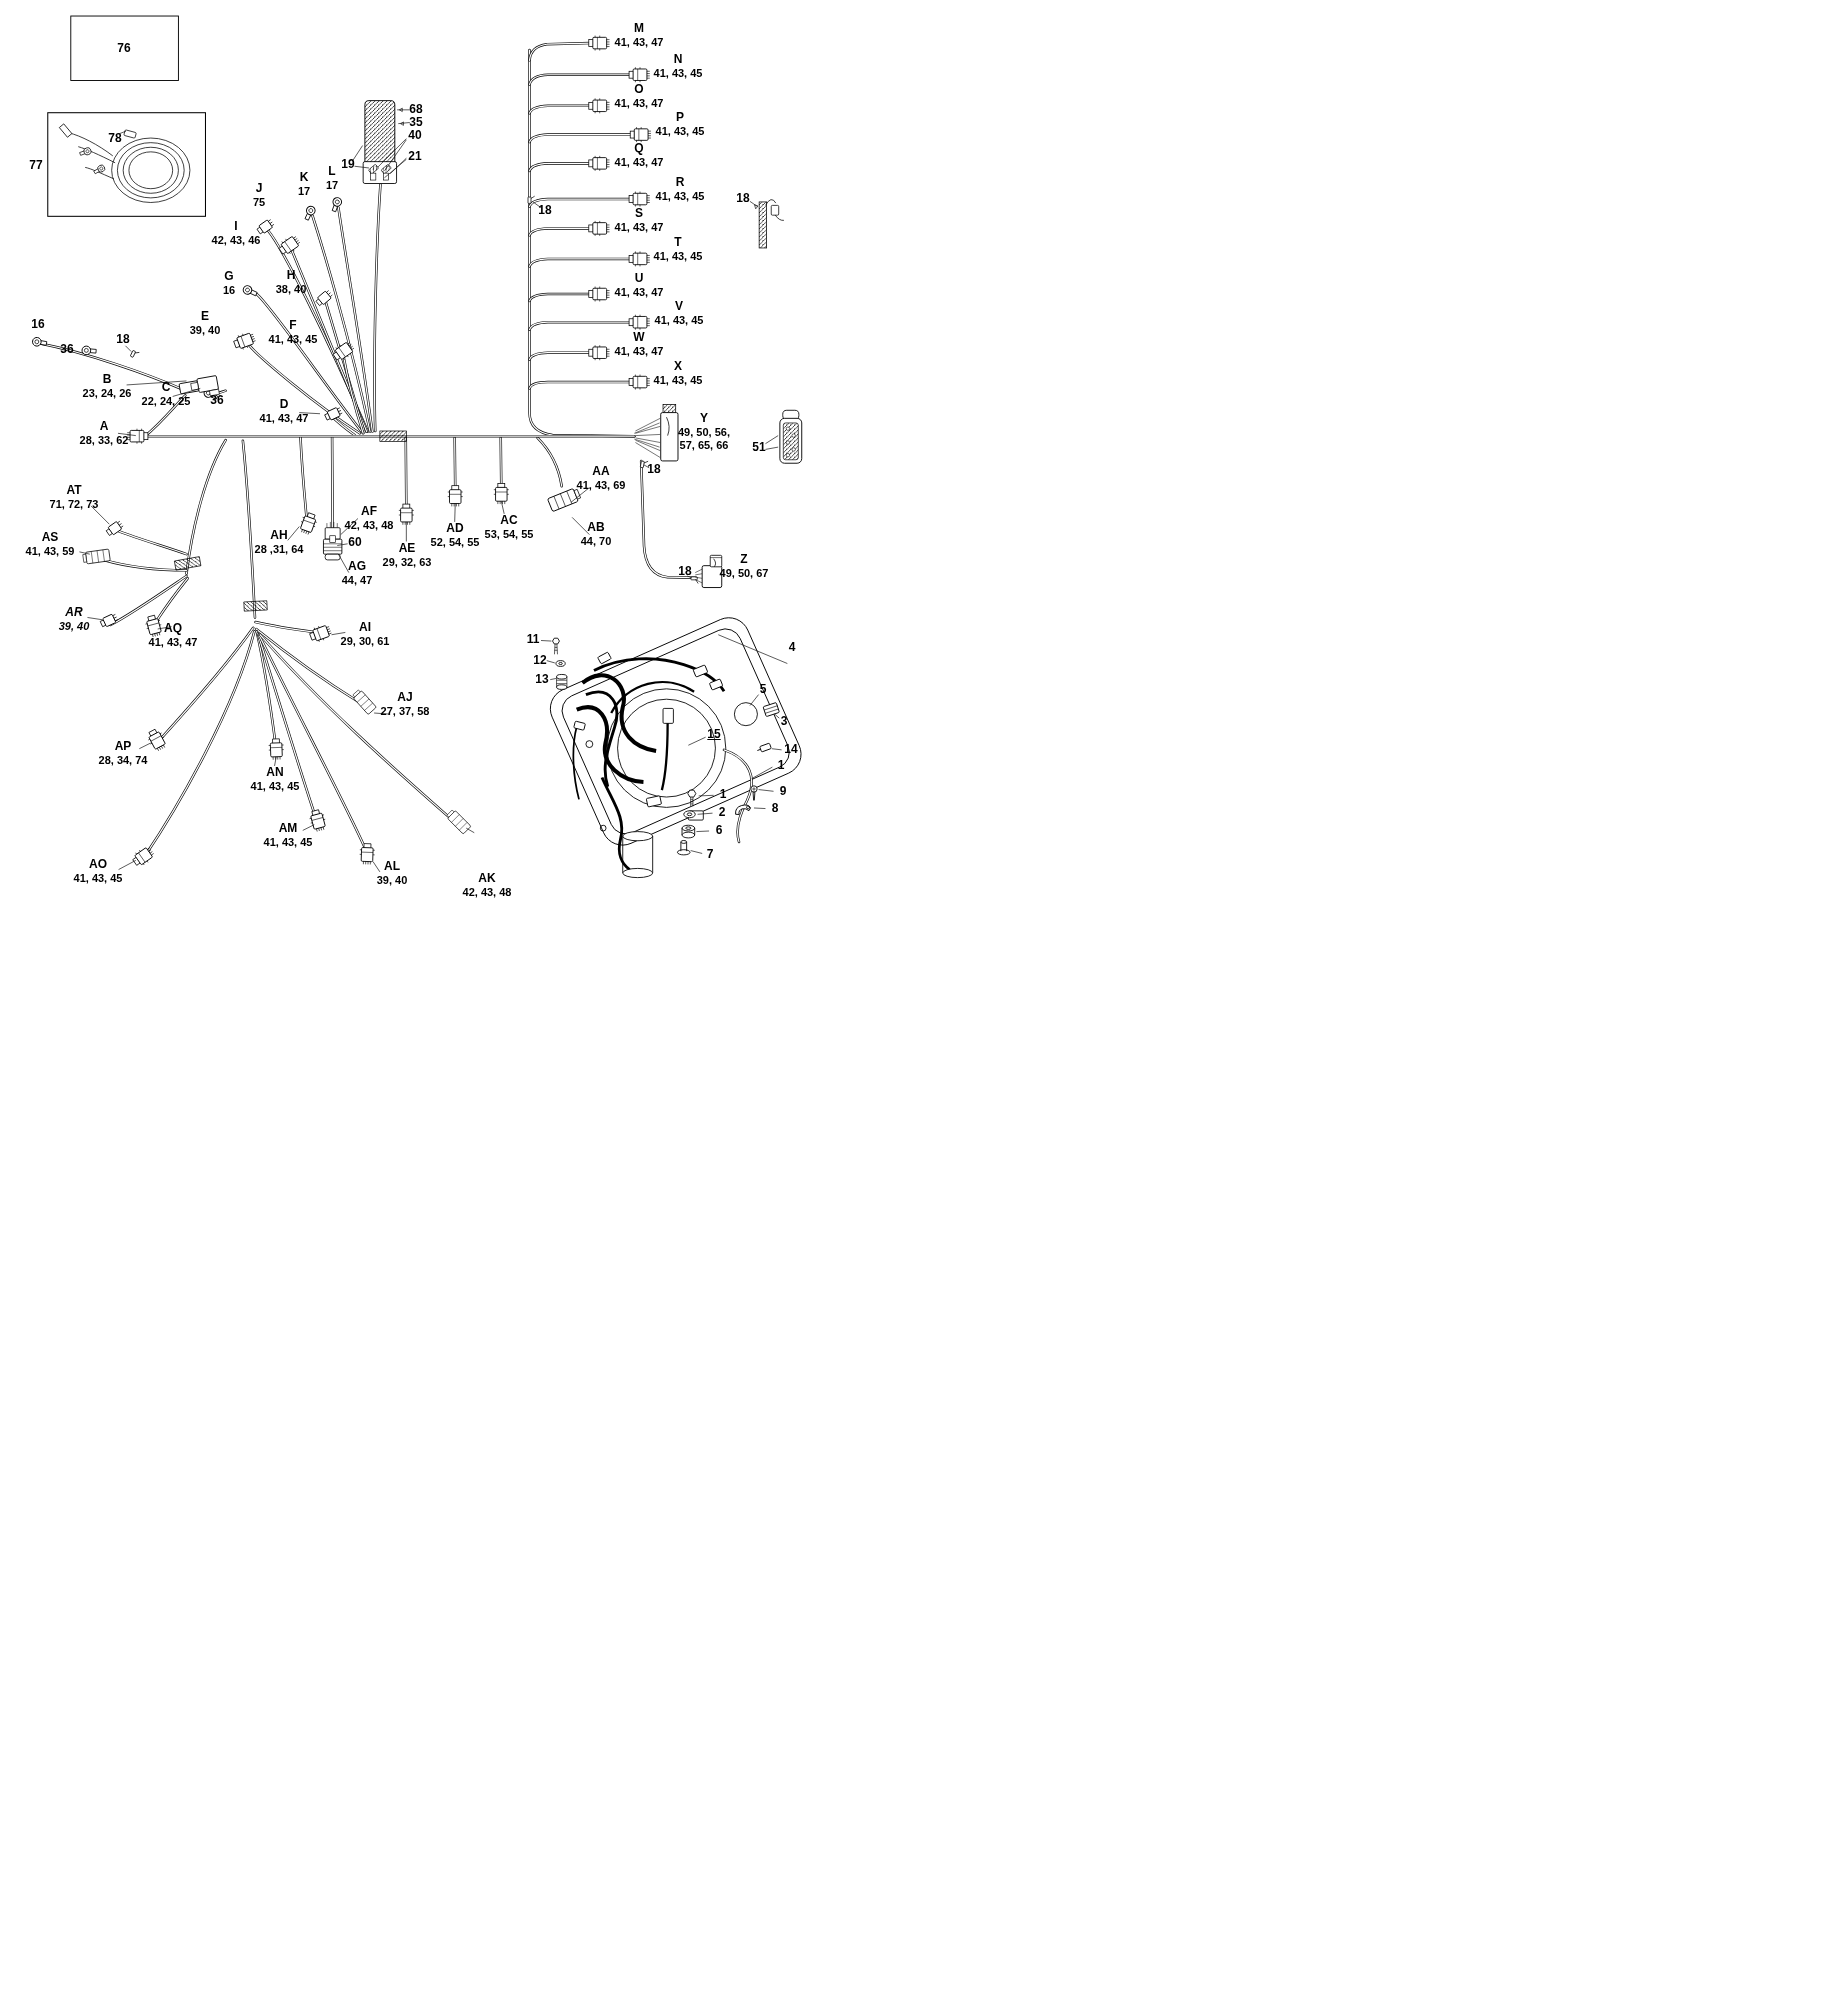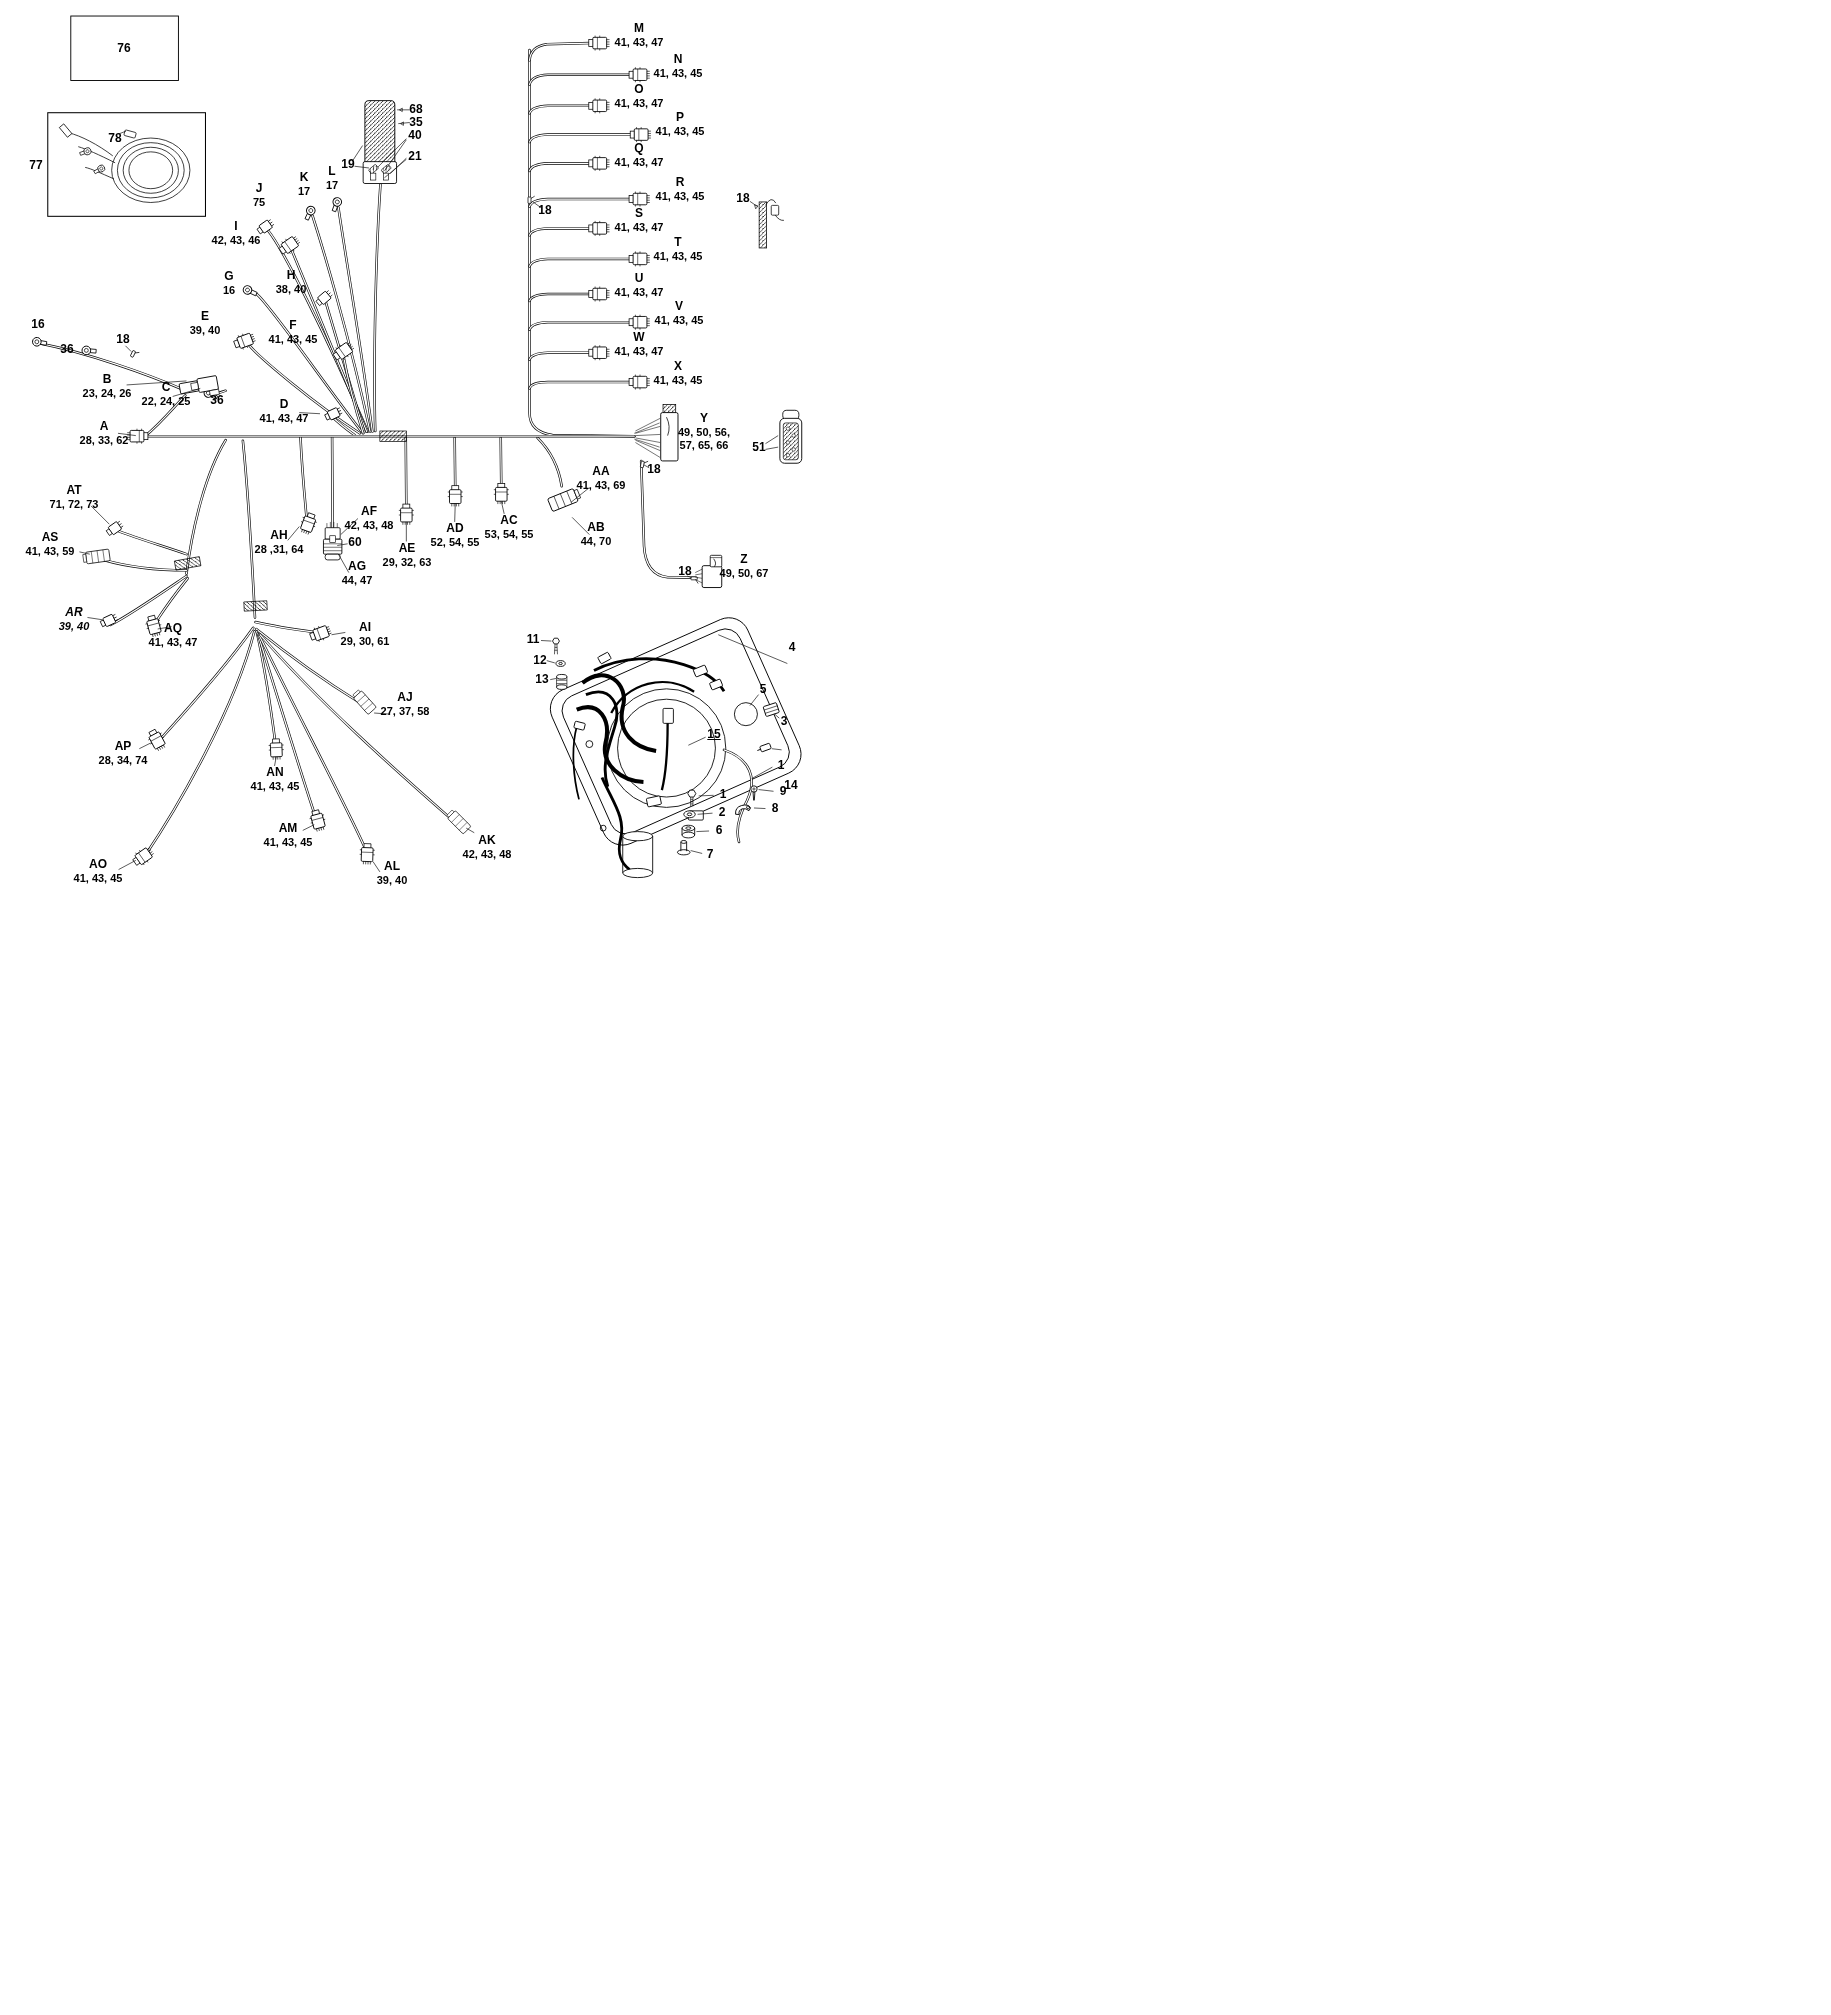--- a/index.html
+++ b/index.html
@@ -616,21 +616,21 @@
         <span class="prt">28 ,31, 64</span>
       </div>
       <div class="callout" style="left: 365px; top: 620px;">
         <span class="ltr">AI</span>
         <span class="prt">29, 30, 61</span>
       </div>
       <div class="callout" style="left: 405px; top: 690px;">
         <span class="ltr">AJ</span>
         <span class="prt">27, 37, 58</span>
       </div>
-      <div class="callout" style="left: 487px; top: 833px;">
+      <div class="callout" style="left: 487px; top: 871px;">
         <span class="ltr">AK</span>
         <span class="prt">42, 43, 48</span>
       </div>
       <div class="callout" style="left: 392px; top: 859px;">
         <span class="ltr">AL</span>
         <span class="prt">39, 40</span>
       </div>
       <div class="callout" style="left: 288px; top: 821px;">
         <span class="ltr">AM</span>
         <span class="prt">41, 43, 45</span>
@@ -731,21 +731,21 @@
       </div>
       <div class="callout" style="left: 763px; top: 682px;">
         <span class="ltr">5</span>
       </div>
       <div class="callout" style="left: 784px; top: 714px;">
         <span class="ltr">3</span>
       </div>
       <div class="callout" style="left: 714px; top: 727px; text-decoration: underline;">
         <span class="ltr">15</span>
       </div>
-      <div class="callout" style="left: 791px; top: 742px; margin-top: 36px;">
+      <div class="callout" style="left: 791px; top: 742px;">
         <span class="ltr">14</span>
       </div>
       <div class="callout" style="left: 781px; top: 758px;">
         <span class="ltr">1</span>
       </div>
       <div class="callout" style="left: 723px; top: 787px;">
         <span class="ltr">1</span>
       </div>
       <div class="callout" style="left: 722px; top: 805px;">
         <span class="ltr">2</span>

